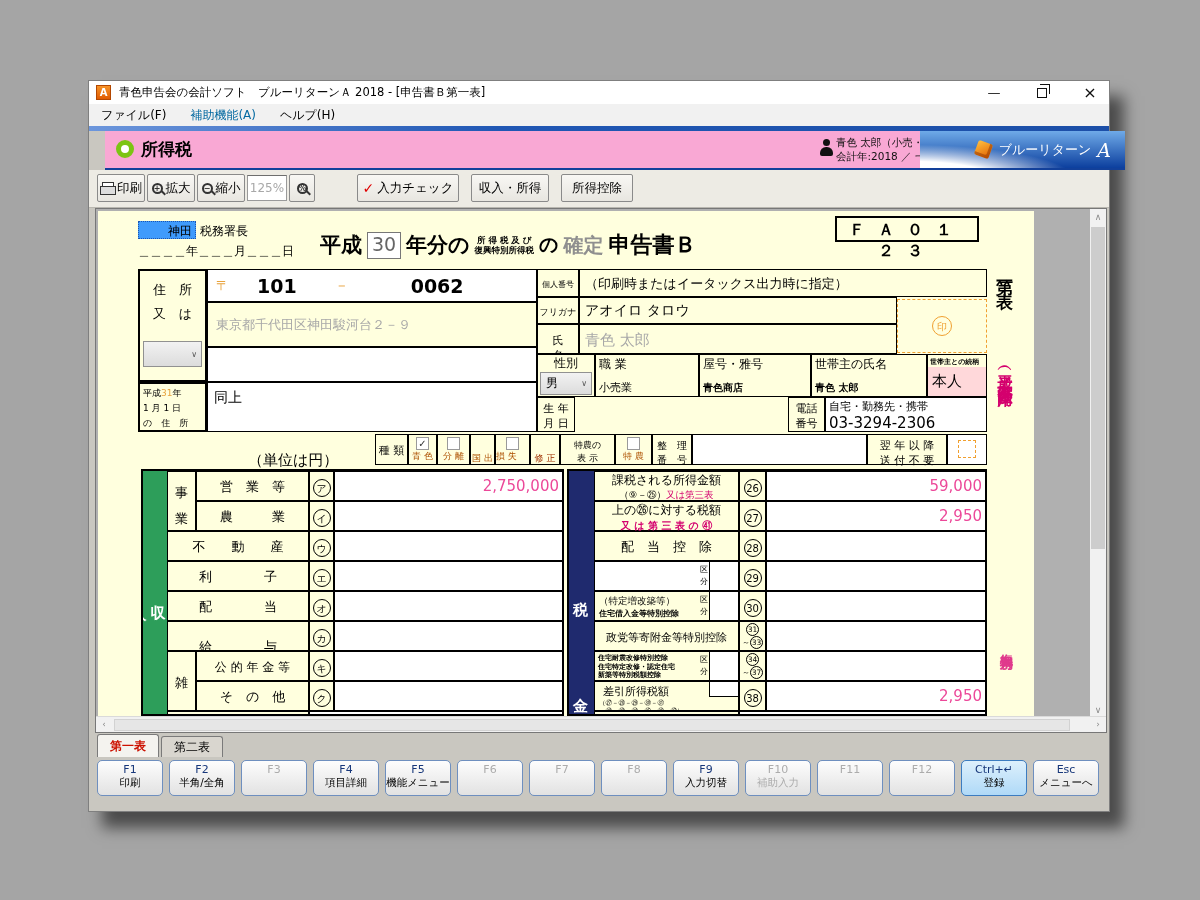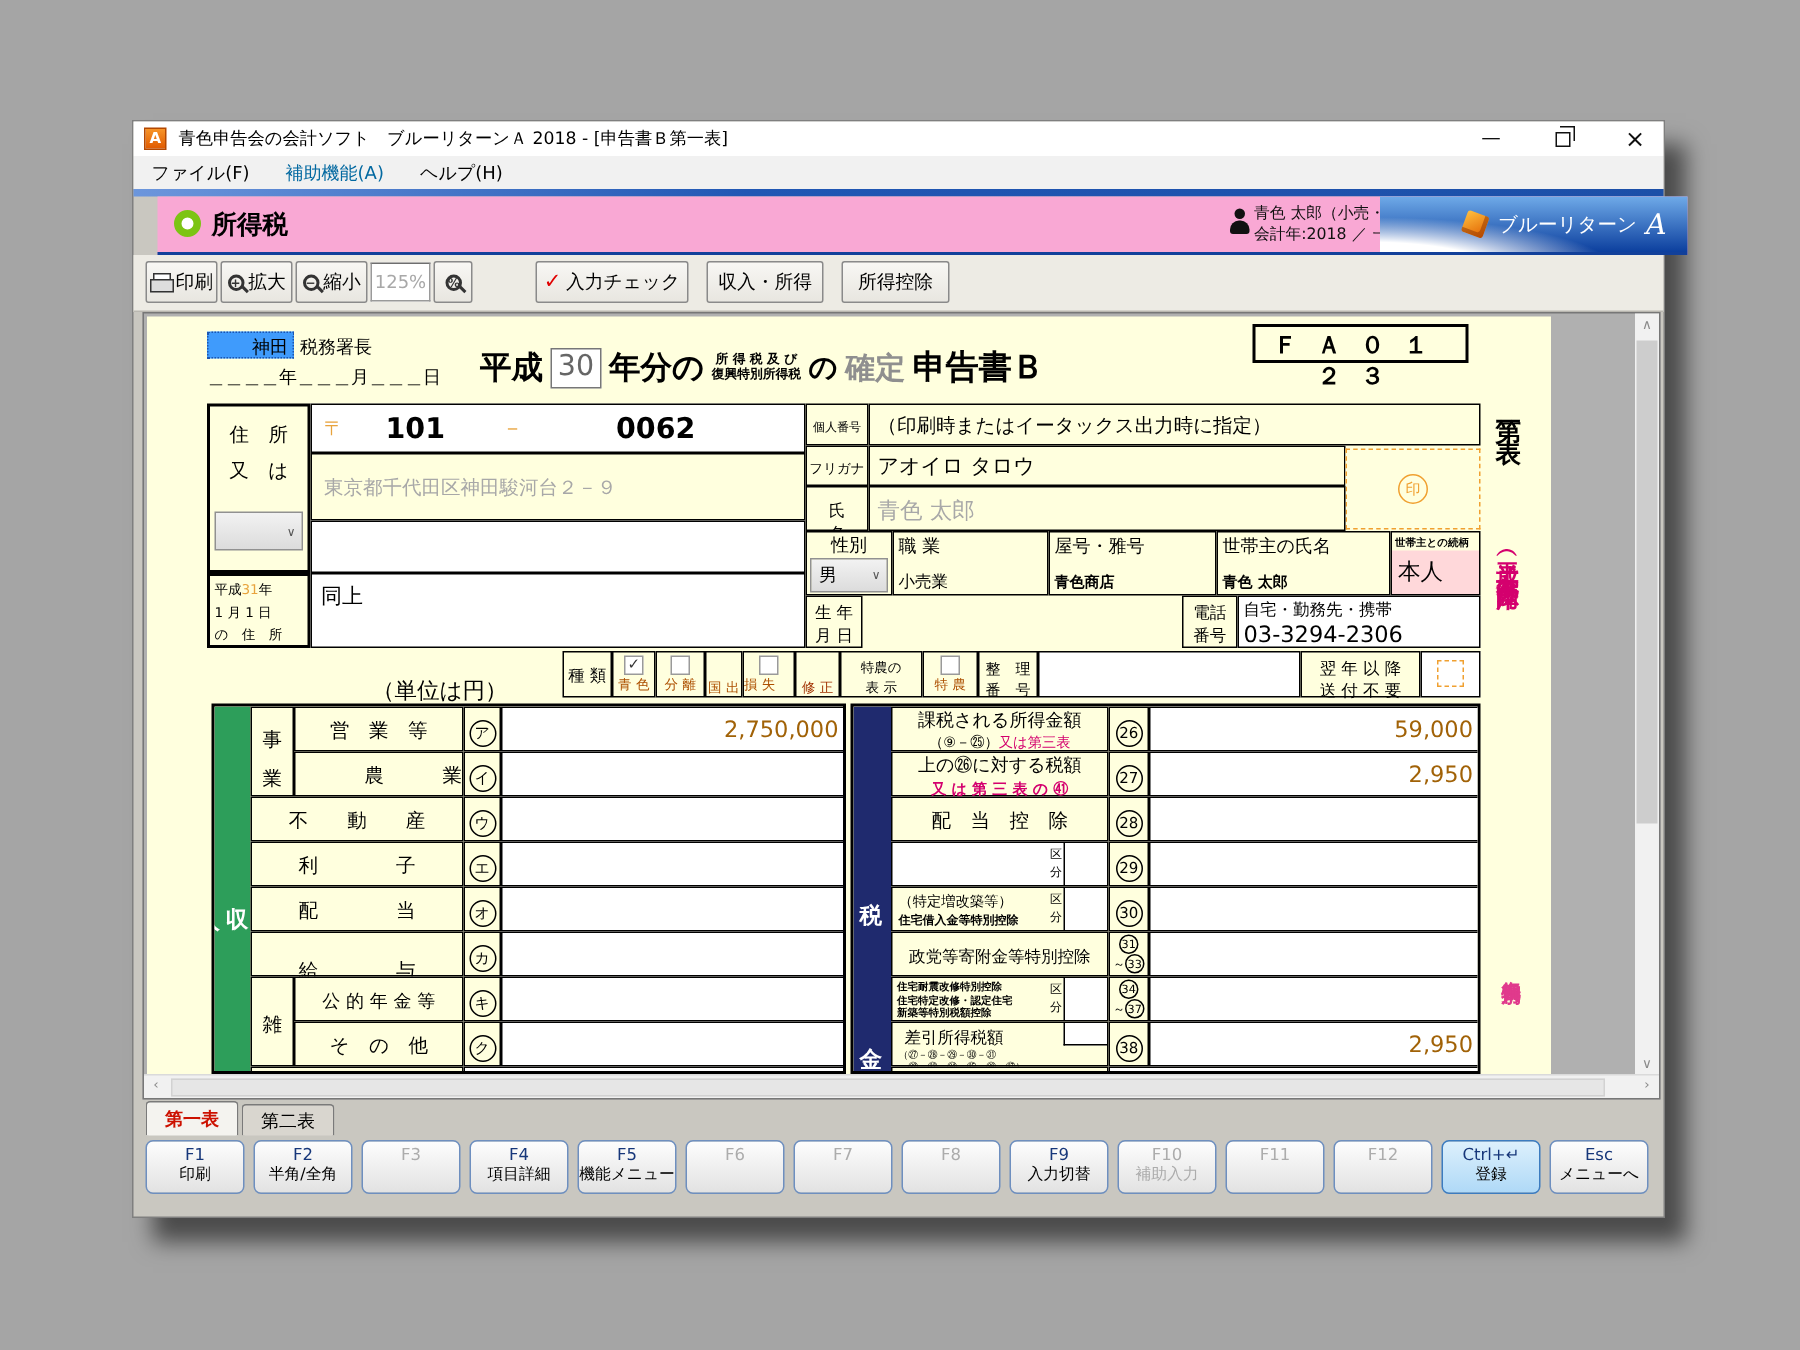--- a/index.html
+++ b/index.html
@@ -44,21 +44,21 @@
   .printer:after { content:""; position:absolute; left:0; top:4px; width:14px; height:7px; border:1px solid #333; background:#DDD; }
   .redcheck { color:#E00000; font-weight:bold; font-size:14px; }
   
   .docview { position:absolute; left:6px; top:127px; width:1012px; height:525px; background:#B0B0B0; border:1px solid #777; }
   .page { position:absolute; left:2px; top:2px; width:936px; height:505px; background:#FFFFDE; overflow:hidden; color:#000; }
   .cell { position:absolute; border:1px solid #000; background:#FFFFDE; }
   .wcell { background:#FFFFFF; }
   .gray { color:#A8A8A8; }
   .pink { color:#D4006E; }
   .brown { color:#AD5000; }
-  .val { font-size:15px; color:#a16207; text-align:right; padding:5px 6px 0 0; }
+  .val { font-size:15px; color:#ec4899; text-align:right; padding:5px 6px 0 0; }
   .circ { display:inline-block; width:18px; height:18px; border:1px solid #000; border-radius:50%; font-size:10px; line-height:17px; text-align:center; background:#FFFFDE; }
   .circ.sm { width:13px; height:13px; font-size:7.5px; line-height:12px; }
   .vtext { writing-mode:vertical-rl; text-orientation:upright; }
   .ddl { background:linear-gradient(#F2F2F2,#DCDCDC); border:1px solid #919191; position:absolute; font-size:12px; display:flex; align-items:center; padding-left:5px; }
   .ddl:after { content:"∨"; position:absolute; right:4px; font-size:8px; color:#555; }
   .chk { width:13px; height:13px; border:1px solid #9A9A9A; background:#FFF; margin:2px auto 0; font-size:10px; line-height:12px; text-align:center; color:#333; }
   .sidecol { position:absolute; display:flex; flex-direction:column; align-items:center; justify-content:space-around; color:#FFF; font-size:15px; font-weight:bold; }
   
   .vsb { position:absolute; left:994px; top:0; width:16px; height:509px; background:#F1F1F1; }
   .hsb { position:absolute; left:0; top:507px; width:1010px; height:16px; background:#F1F1F1; border-top:1px solid #DADADA; }
@@ -302,21 +302,21 @@
             <div class="t13" style="text-align:center;margin-top:22px;">雑</div>
           </div>
 
         <div class="cell" style="left:53px;top:0;width:113px;height:30px;">
             <div class="t13" style="text-align:center;margin-top:6px;">営　業　等</div>
           </div>
         <div class="cell" style="left:166px;top:0;width:25px;height:30px;text-align:center;padding-top:5px;"><span class="circ">ア</span></div>
         <div class="cell wcell val" style="left:191px;top:0;width:232px;height:30px;">2,750,000</div>
 
         <div class="cell" style="left:53px;top:30px;width:113px;height:30px;">
-            <div class="t13" style="text-align:right;margin-top:6px;">農　　　業</div>
+            <div class="t13" style="text-align:center;margin-top:6px;">農　　　業</div>
           </div>
         <div class="cell" style="left:166px;top:30px;width:25px;height:30px;text-align:center;padding-top:5px;"><span class="circ">イ</span></div>
         <div class="cell wcell val" style="left:191px;top:30px;width:232px;height:30px;"></div>
 
         <div class="cell" style="left:24px;top:60px;width:142px;height:30px;">
             <div class="t13" style="text-align:center;margin-top:6px;">不　　動　　産</div>
           </div>
         <div class="cell" style="left:166px;top:60px;width:25px;height:30px;text-align:center;padding-top:5px;"><span class="circ">ウ</span></div>
         <div class="cell wcell val" style="left:191px;top:60px;width:232px;height:30px;"></div>
 

